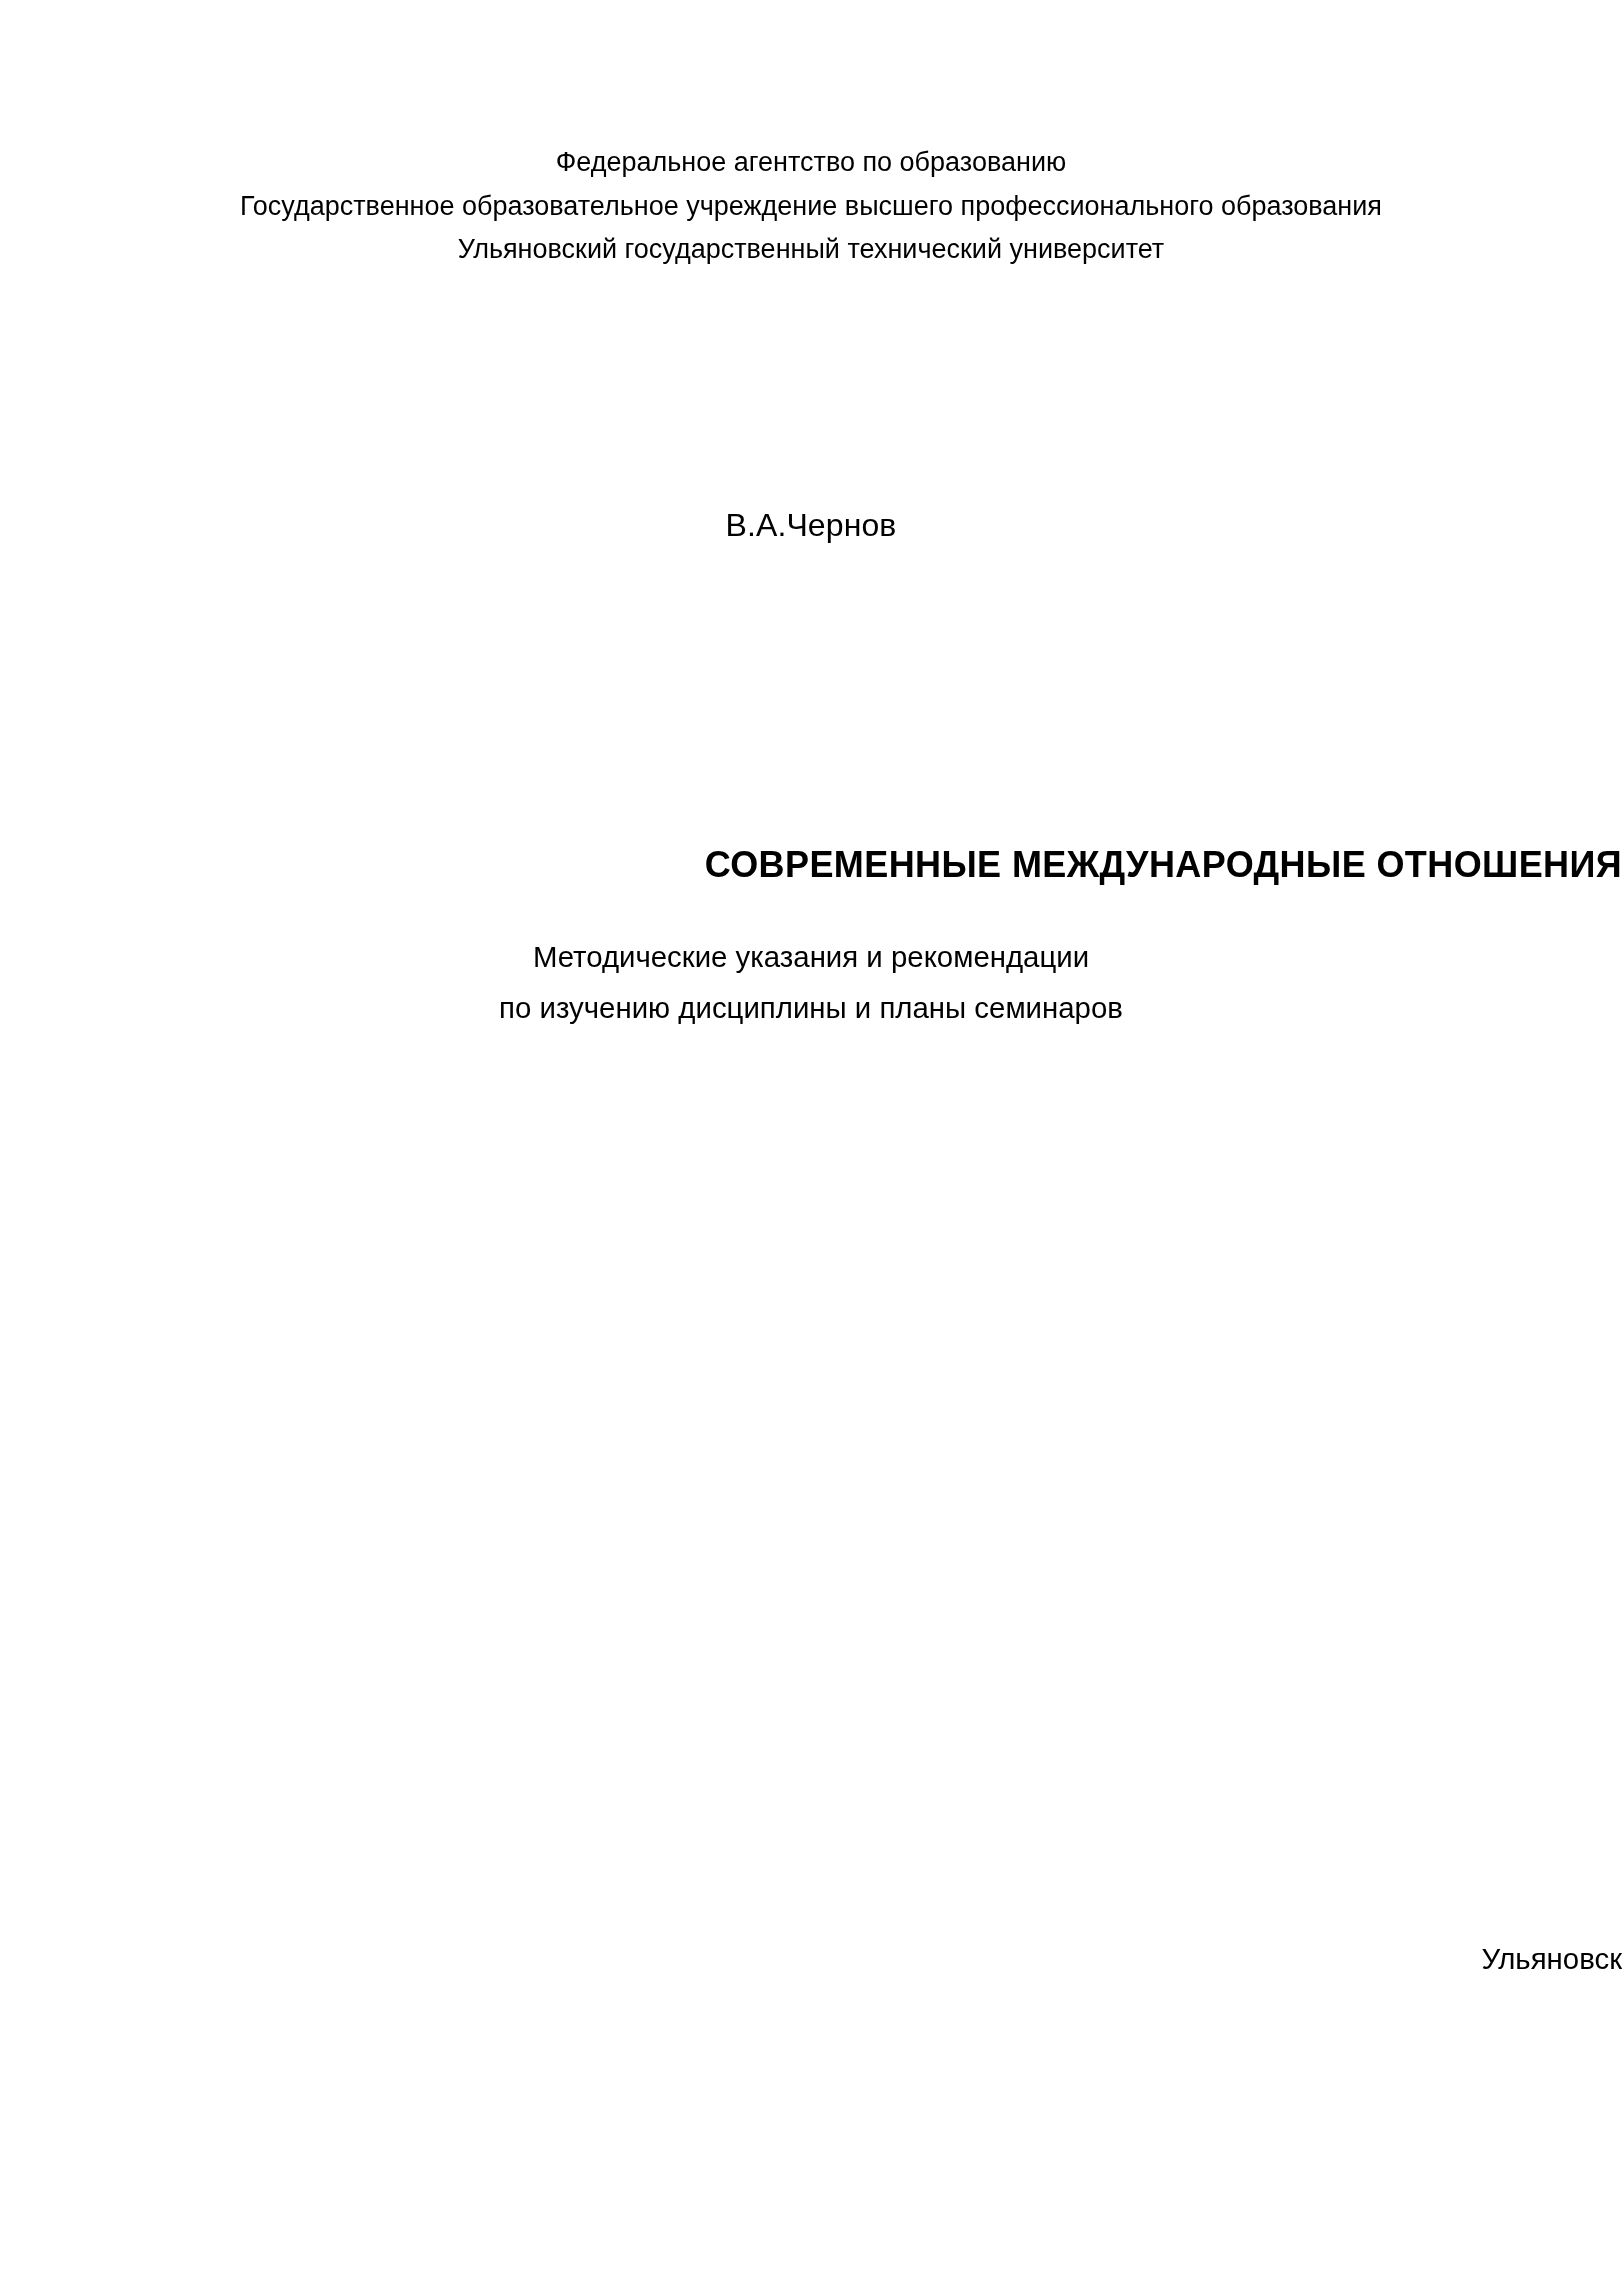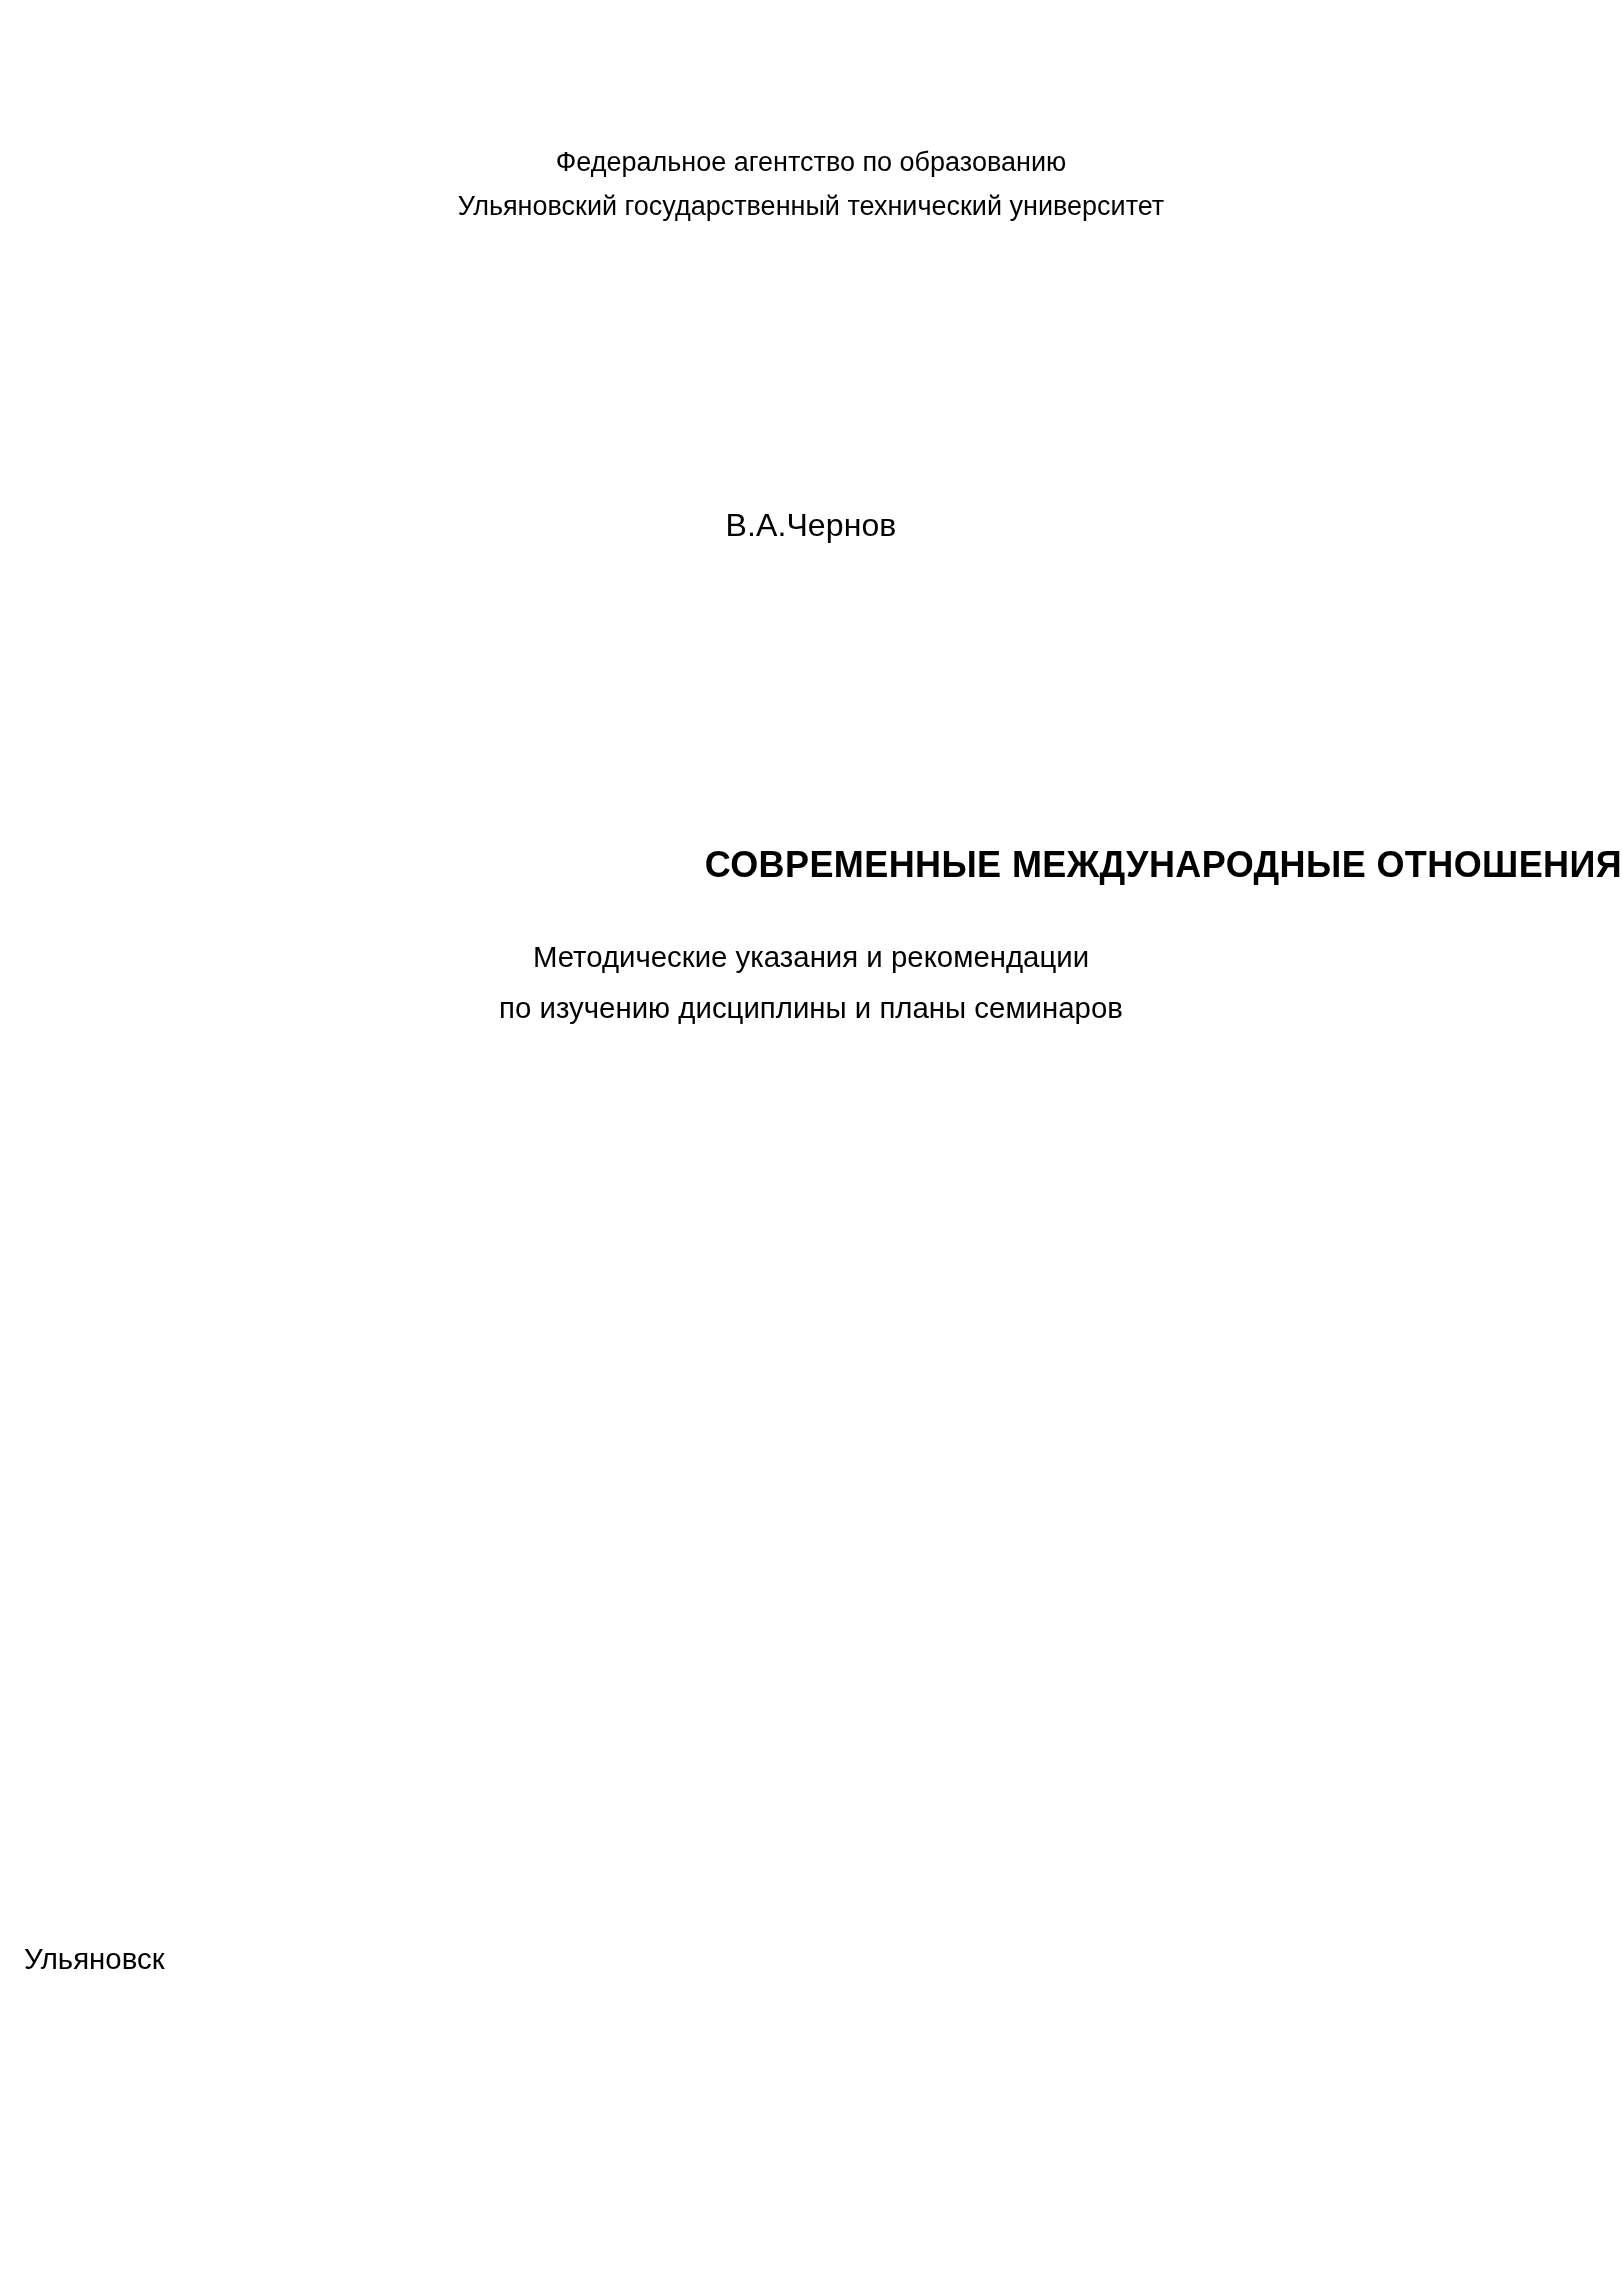--- a/index.html
+++ b/index.html
@@ -78,21 +78,21 @@
   .subtitle div {
     white-space: nowrap;
   }
 
   
   .imprint {
     position: absolute;
     top: 1934px;
     left: 0;
     right: 0;
-    text-align: left;
+    text-align: right;
     font-size: 29.4px;
     line-height: 1.72;
     padding-left: 24px;
   }
 
   
   .page-number {
     position: absolute;
     right: 137px;
     top: 2172px;
@@ -101,20 +101,21 @@
   }
 </style>
 </head>
 <body>
 
 <div class="page">
   <div class="content">
 
     <div class="institution">
       <div>Федеральное агентство по образованию</div>
+      <div>Государственное образовательное учреждение высшего профессионального образования</div>
       <div>Ульяновский государственный технический университет</div>
     </div>
 
     <div class="author">В.А.Чернов</div>
 
     <div class="title">СОВРЕМЕННЫЕ МЕЖДУНАРОДНЫЕ ОТНОШЕНИЯ</div>
 
     <div class="subtitle">
       <div>Методические указания и рекомендации</div>
       <div>по изучению дисциплины и планы семинаров</div>

